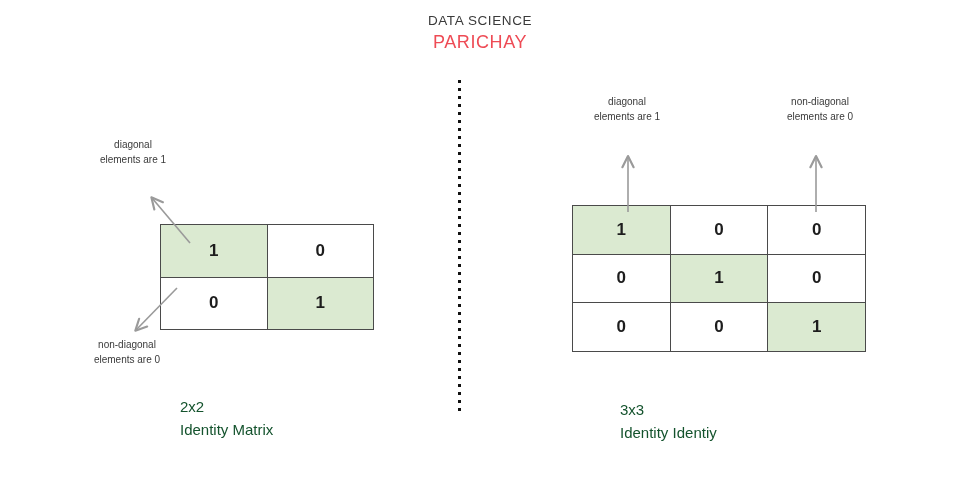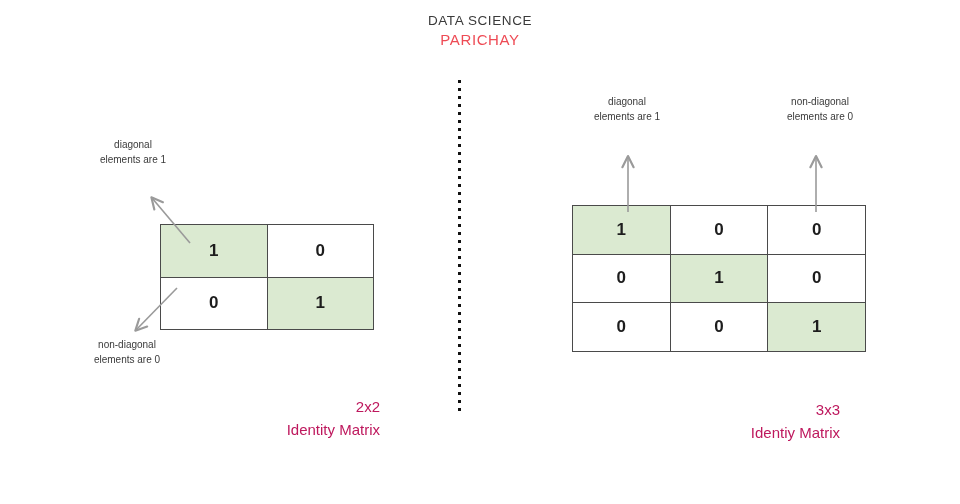--- a/index.html
+++ b/index.html
@@ -29,21 +29,21 @@
     line-height: 1.35;
   }
   .brand-line1 {
     display: block;
     font-size: 13.5px;
     letter-spacing: 0.6px;
     color: #3a3a3a;
   }
   .brand-line2 {
     display: block;
-    font-size: 15px;
+    font-size: 18px;
     letter-spacing: 0.6px;
     color: #ee4b55;
   }
 
   
   .divider {
     position: absolute;
     left: 458px;
     top: 80px;
     width: 3px;
@@ -61,22 +61,22 @@
     color: #3a3a3a;
     text-align: center;
     white-space: pre-line;
   }
 
   
   .caption {
     position: absolute;
     font-size: 15px;
     line-height: 1.5;
-    color: #be185d;
-    text-align: right;
+    color: #14532d;
+    text-align: left;
   }
   .caption .cap-size { display: block; }
   .caption .cap-name { display: block; }
 
   
   .matrix {
     position: absolute;
     display: grid;
     border-top: 1.6px solid #4a4a4a;
     border-left: 1.6px solid #4a4a4a;
@@ -169,21 +169,21 @@
     <div class="cell">0</div>
     <div class="cell diag">1</div>
     <div class="cell">0</div>
     <div class="cell">0</div>
     <div class="cell">0</div>
     <div class="cell diag">1</div>
   </div>
 
   <div class="caption" style="left:620px; top:380px; width:220px;margin-top:19px;">
     <span class="cap-size">3x3</span>
-    <span class="cap-name">Identiy Matrix</span>
+    <span class="cap-name">Identity Identiy</span>
   </div>
 
   <svg class="arrow-layer" viewBox="0 0 960 504" xmlns="http://www.w3.org/2000/svg">
     <defs>
       <marker id="ah" markerWidth="9" markerHeight="9" refX="7.4" refY="4.5" orient="auto" markerUnits="strokeWidth">
         <path d="M1,1 L8,4.5 L1,8" fill="none" stroke="#9a9a9a" stroke-width="1.35" stroke-linecap="round" stroke-linejoin="round"></path>
       </marker>
     </defs>
 
     <line x1="190" y1="243" x2="152" y2="198" stroke="#9a9a9a" stroke-width="1.6" marker-end="url(#ah)"></line>

